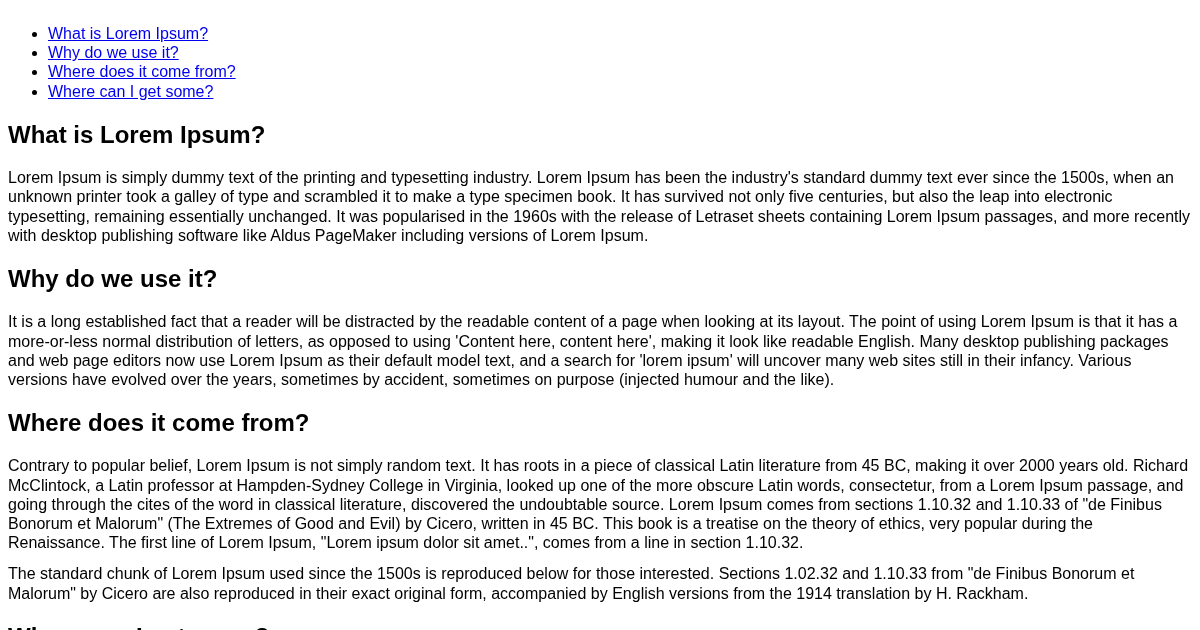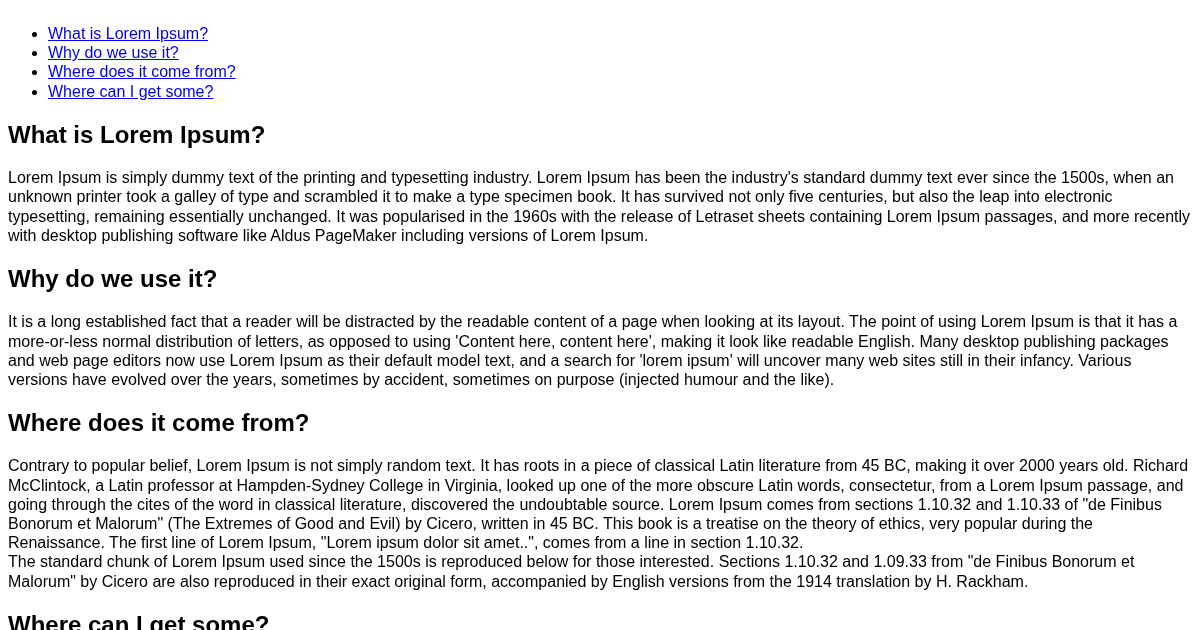--- a/index.html
+++ b/index.html
@@ -21,21 +21,21 @@
     color: #0000EE;
     text-decoration: underline;
     cursor: pointer;
   }
   h2 {
     font-size: 24px;
     font-weight: bold;
     line-height: 1.15;
     margin: 19.92px 0;
   }
-  p { margin: 0 0; }
+  p { margin: 12px 0; }
 </style>
 </head>
 <body>
 
 <ul class="toc">
   <li>
     <a href="#what-is-lorem-ipsum">What is Lorem Ipsum?</a>
   </li>
   <li>
     <a href="#why-do-we-use-it">Why do we use it?</a>
@@ -53,15 +53,15 @@
 <p>Lorem Ipsum is simply dummy text of the printing and typesetting industry. Lorem Ipsum has been the industry's standard dummy text ever since the 1500s, when an unknown printer took a galley of type and scrambled it to make a type specimen book. It has survived not only five centuries, but also the leap into electronic typesetting, remaining essentially unchanged. It was popularised in the 1960s with the release of Letraset sheets containing Lorem Ipsum passages, and more recently with desktop publishing software like Aldus PageMaker including versions of Lorem Ipsum.</p>
 
 <h2 id="why-do-we-use-it">Why do we use it?</h2>
 
 <p>It is a long established fact that a reader will be distracted by the readable content of a page when looking at its layout. The point of using Lorem Ipsum is that it has a more-or-less normal distribution of letters, as opposed to using 'Content here, content here', making it look like readable English. Many desktop publishing packages and web page editors now use Lorem Ipsum as their default model text, and a search for 'lorem ipsum' will uncover many web sites still in their infancy. Various versions have evolved over the years, sometimes by accident, sometimes on purpose (injected humour and the like).</p>
 
 <h2 id="where-does-it-come-from">Where does it come from?</h2>
 
 <p>Contrary to popular belief, Lorem Ipsum is not simply random text. It has roots in a piece of classical Latin literature from 45 BC, making it over 2000 years old. Richard McClintock, a Latin professor at Hampden-Sydney College in Virginia, looked up one of the more obscure Latin words, consectetur, from a Lorem Ipsum passage, and going through the cites of the word in classical literature, discovered the undoubtable source. Lorem Ipsum comes from sections 1.10.32 and 1.10.33 of "de Finibus Bonorum et Malorum" (The Extremes of Good and Evil) by Cicero, written in 45 BC. This book is a treatise on the theory of ethics, very popular during the Renaissance. The first line of Lorem Ipsum, "Lorem ipsum dolor sit amet..", comes from a line in section 1.10.32.</p>
 
-<p>The standard chunk of Lorem Ipsum used since the 1500s is reproduced below for those interested. Sections 1.10.32 and 1.09.33 from "de Finibus Bonorum et Malorum" by Cicero are also reproduced in their exact original form, accompanied by English versions from the 1914 translation by H. Rackham.</p>
+<p>The standard chunk of Lorem Ipsum used since the 1500s is reproduced below for those interested. Sections 1.02.32 and 1.10.33 from "de Finibus Bonorum et Malorum" by Cicero are also reproduced in their exact original form, accompanied by English versions from the 1914 translation by H. Rackham.</p>
 
 <h2 id="where-can-i-get-some">Where can I get some?</h2>
 
 </body></html>

